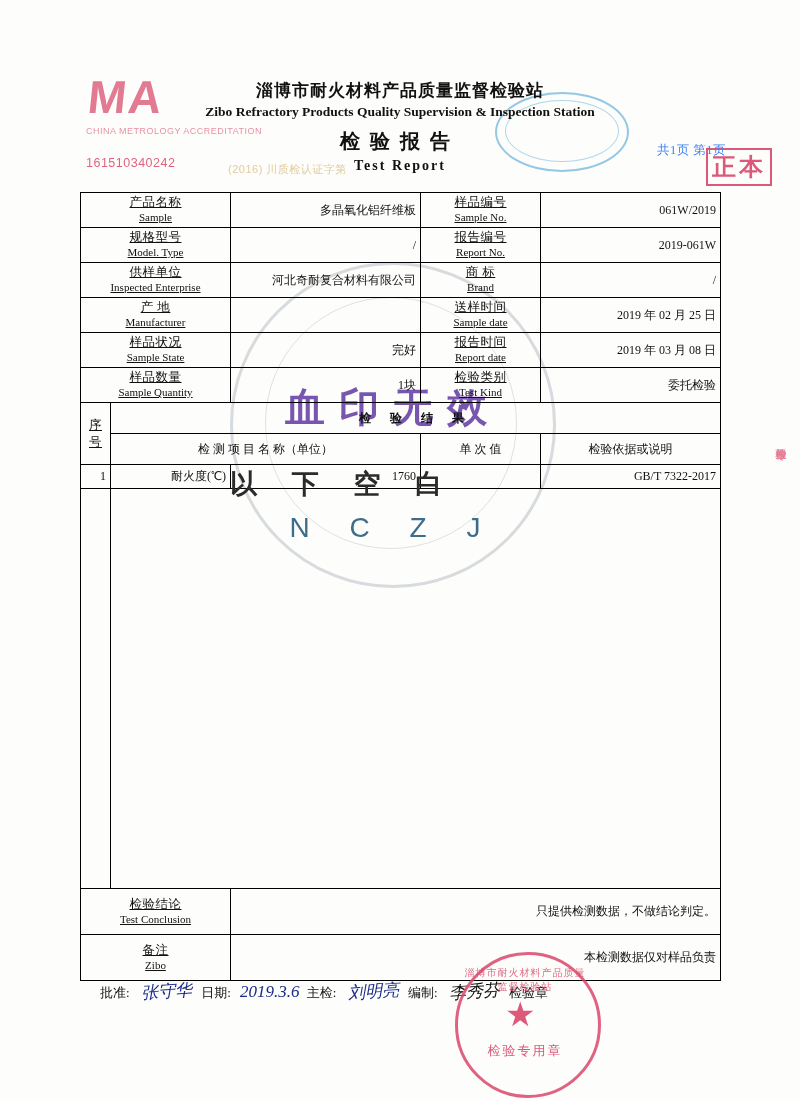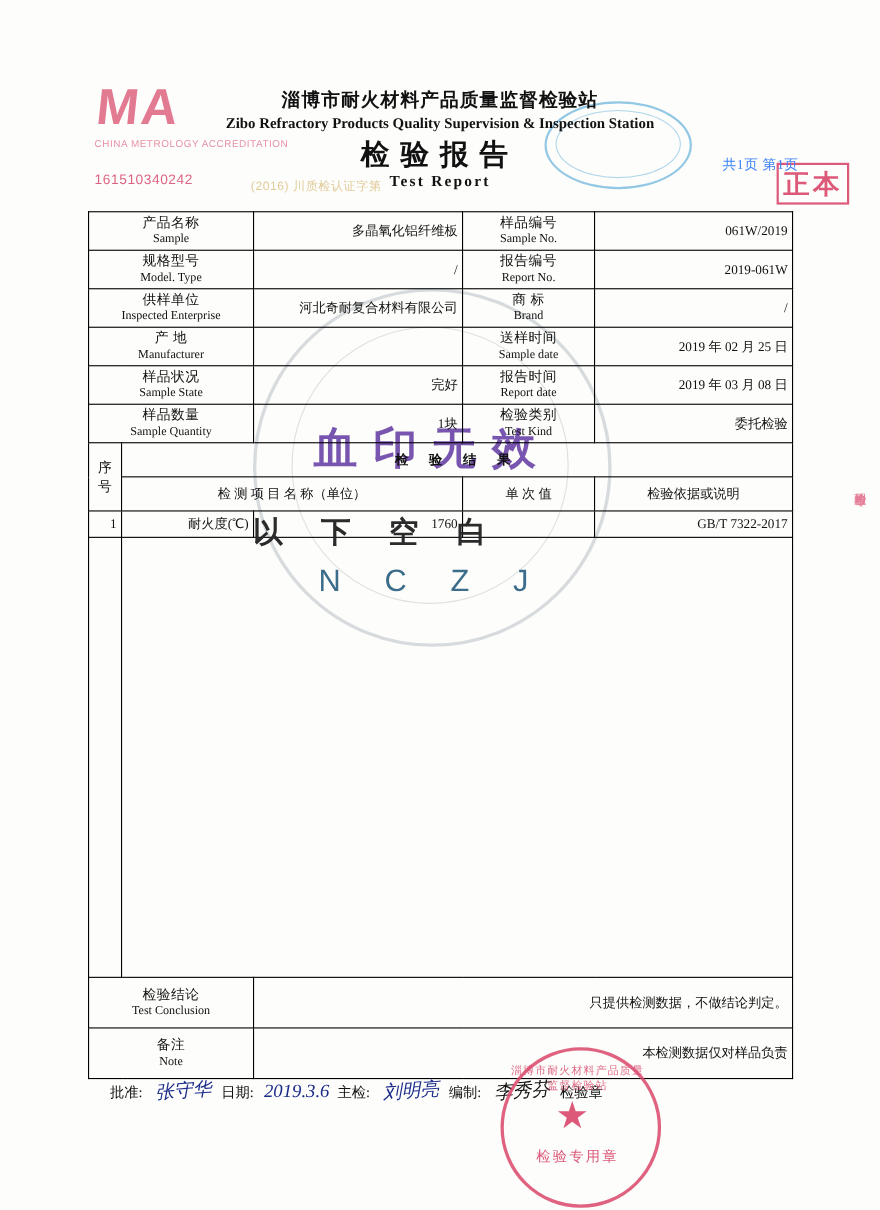--- a/index.html
+++ b/index.html
@@ -41,21 +41,21 @@
     line-height: 22px;
   }
   .org-en {
     font-family: "Liberation Serif", serif;
     font-size: 13.5px;
     font-weight: bold;
     color: #111;
     line-height: 19px;
   }
   .title-cn {
-    font-size: 26px;
+    font-size: 20px;
     font-weight: bold;
     letter-spacing: 10px;
     margin-top: 4px;
     line-height: 32px;
   }
   .title-en {
     font-size: 14px;
     font-weight: bold;
     letter-spacing: 2px;
     line-height: 18px;
@@ -249,20 +249,21 @@
   table.main td {
     border: 1px solid #000;
     font-size: 12px;
     padding: 2px 4px;
     vertical-align: middle;
   }
   .lbl {
     text-align: center;
     line-height: 15px;
     font-size: 12px;
+    text-decoration: underline;
   }
   .lbl .cn { display: block; font-size: 12.5px; letter-spacing: .5px; }
   .lbl .en { display: block; font-size: 11px; }
   .val {
     text-align: right;
     font-size: 12.5px;
   }
   .rowh { height: 34px; }
 
   .sec-title {
@@ -501,21 +502,21 @@
         <td class="lbl" colspan="2">
           <span class="cn">检验结论</span>
           <span class="en">Test Conclusion</span>
         </td>
         <td class="val" colspan="3">只提供检测数据，不做结论判定。</td>
       </tr>
 
       <tr class="note-row">
         <td class="lbl" colspan="2">
           <span class="cn">备注</span>
-          <span class="en">Note</span>
+          <span class="en">Zibo</span>
         </td>
         <td class="val" colspan="3">本检测数据仅对样品负责</td>
       </tr>
     </tbody>
   </table>
 
   <div class="blank-note">以 下 空 白</div>
 
   <div class="footer">
     <span class="lbl2">批准:</span>

